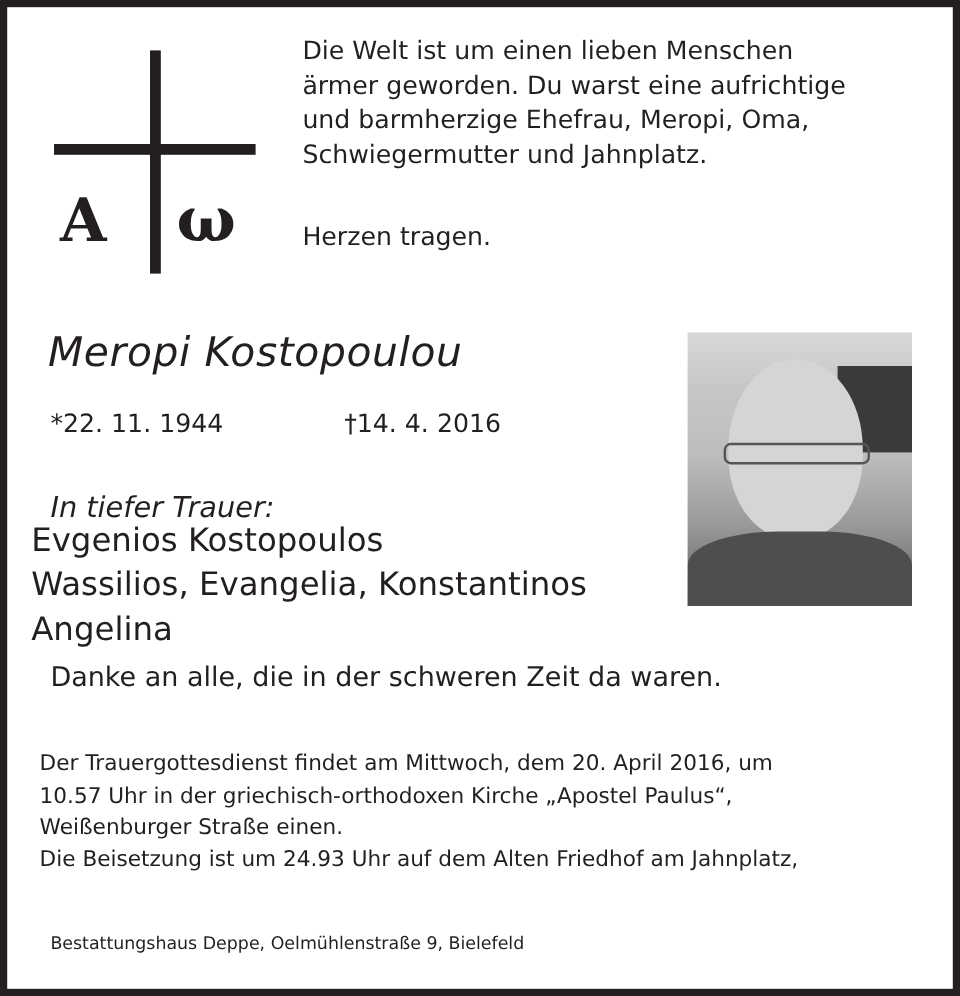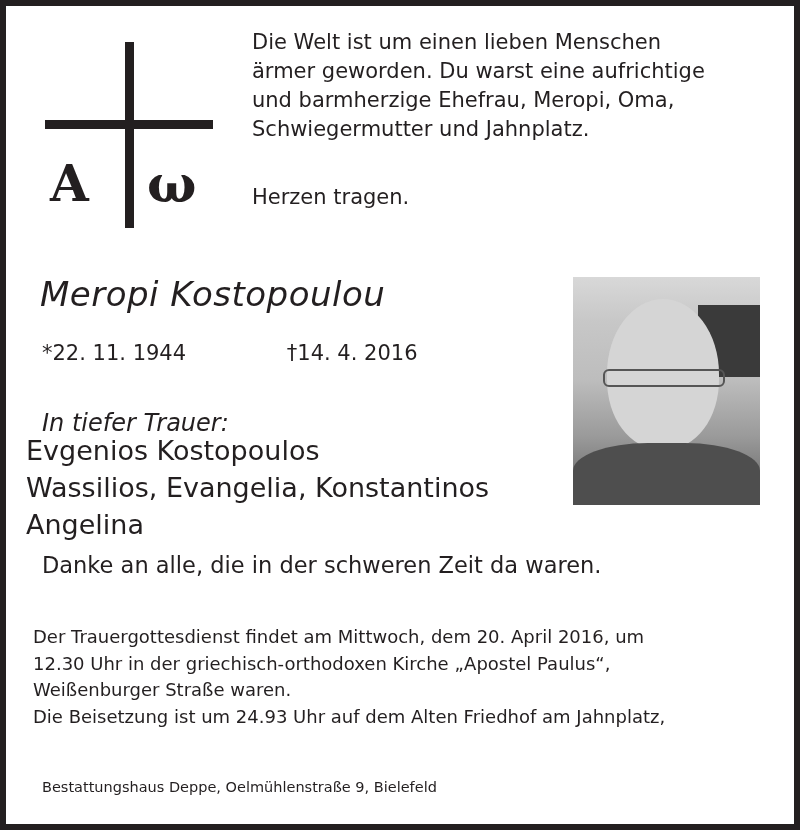--- a/index.html
+++ b/index.html
@@ -73,18 +73,18 @@
 <div class="mourners">
   <div>Evgenios Kostopoulos</div>
   <div>Wassilios, Evangelia, Konstantinos</div>
   <div>Angelina</div>
 </div>
 
 <div class="thanks">Danke an alle, die in der schweren Zeit da waren.</div>
 
 <div class="service">
   <div>Der Trauergottesdienst findet am Mittwoch, dem 20. April 2016, um</div>
-  <div>12.30 Uhr in der griechisch-orthodoxen Kirche „Apostel Paulus“,</div>
-  <div>Weißenburger Straße waren.</div>
+  <div>10.57 Uhr in der griechisch-orthodoxen Kirche „Apostel Paulus“,</div>
+  <div>Weißenburger Straße einen.</div>
   <div>Die Beisetzung ist um 24.93 Uhr auf dem Alten Friedhof am Jahnplatz,</div>
 </div>
 
 <div class="footer">Bestattungshaus Deppe, Oelmühlenstraße 9, Bielefeld</div>
 
 </body></html>

